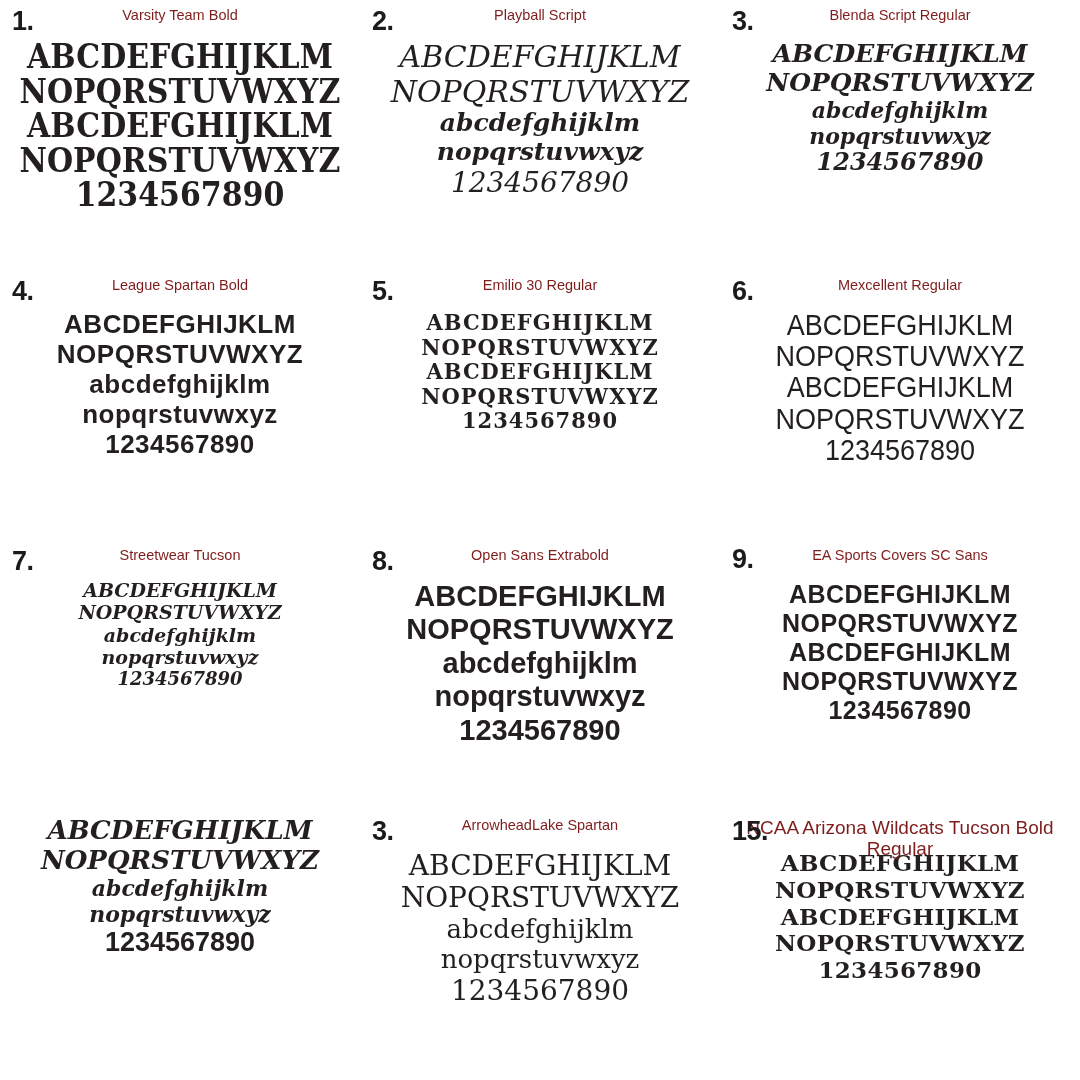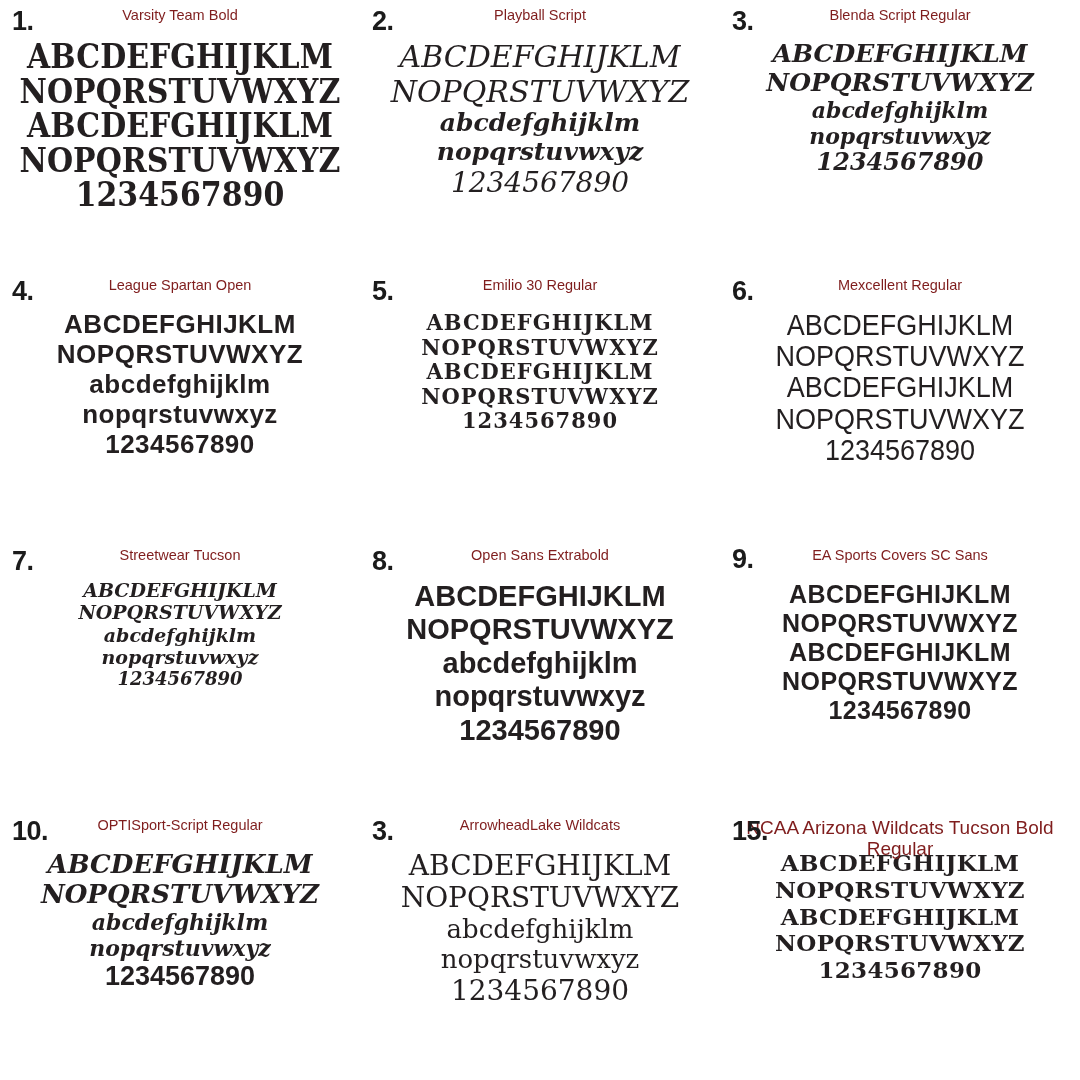--- a/index.html
+++ b/index.html
@@ -169,21 +169,21 @@
       <div class="line l2">NOPQRSTUVWXYZ</div>
       <div class="line l3">abcdefghijklm</div>
       <div class="line l4">nopqrstuvwxyz</div>
       <div class="line l5">1234567890</div>
     </div>
   </div>
 
   <div class="cell c4 f4">
     <div class="head">
       <span class="num">4.</span>
-      <span class="fontname">League Spartan Open</span>
+      <span class="fontname">League Spartan Bold</span>
     </div>
     <div class="specimen">
       <div class="line l1">ABCDEFGHIJKLM</div>
       <div class="line l2">NOPQRSTUVWXYZ</div>
       <div class="line l3">abcdefghijklm</div>
       <div class="line l4">nopqrstuvwxyz</div>
       <div class="line l5">1234567890</div>
     </div>
   </div>
 
@@ -251,37 +251,33 @@
     <div class="specimen">
       <div class="line l1">ABCDEFGHIJKLM</div>
       <div class="line l2">NOPQRSTUVWXYZ</div>
       <div class="line l3">ABCDEFGHIJKLM</div>
       <div class="line l4">NOPQRSTUVWXYZ</div>
       <div class="line l5">1234567890</div>
     </div>
   </div>
 
   <div class="cell c10 f10">
-    <div class="head">
-      <span class="num">10.</span>
-      <span class="fontname">OPTISport-Script Regular</span>
-    </div>
     <div class="specimen">
       <div class="line l1">ABCDEFGHIJKLM</div>
       <div class="line l2">NOPQRSTUVWXYZ</div>
       <div class="line l3">abcdefghijklm</div>
       <div class="line l4">nopqrstuvwxyz</div>
       <div class="line l5">1234567890</div>
     </div>
   </div>
 
   <div class="cell c11 f11">
     <div class="head">
       <span class="num">3.</span>
-      <span class="fontname">ArrowheadLake Wildcats</span>
+      <span class="fontname">ArrowheadLake Spartan</span>
     </div>
     <div class="specimen">
       <div class="line l1">ABCDEFGHIJKLM</div>
       <div class="line l2">NOPQRSTUVWXYZ</div>
       <div class="line l3">abcdefghijklm</div>
       <div class="line l4">nopqrstuvwxyz</div>
       <div class="line l5">1234567890</div>
     </div>
   </div>
 

